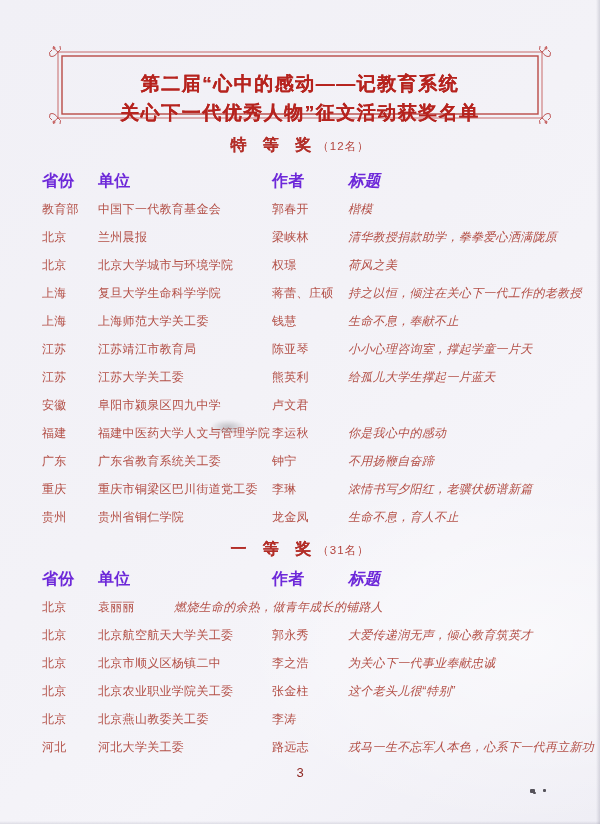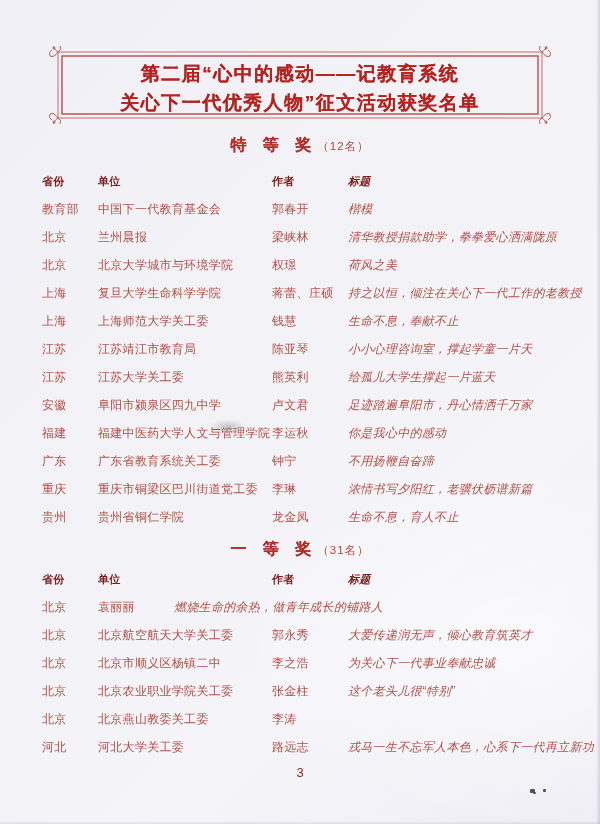--- a/index.html
+++ b/index.html
@@ -15,21 +15,21 @@
   .bottom-edge{position:absolute;left:0;bottom:0;width:100%;height:3px;
     background:linear-gradient(to top,rgba(120,120,140,.18),rgba(120,120,140,0));}
 
   
   .title-box{
     position:absolute;left:48px;top:46px;width:504px;height:78px;
     box-sizing:border-box;
   }
   .frame-svg{position:absolute;left:0;top:0;width:100%;height:100%;}
   .title-text{
-    position:absolute;left:0;top:3px;width:100%;height:100%;
+    position:absolute;left:0;top:13px;width:100%;height:100%;
     display:flex;flex-direction:column;justify-content:center;align-items:center;
     gap:3px;
   }
   .title-line{
     color:#b6231e;font-weight:bold;font-size:19px;letter-spacing:1.5px;
     text-shadow:0 0 .4px #b6231e;line-height:1.35;white-space:nowrap;
   }
 
   
   .section-heading{
@@ -39,21 +39,21 @@
     color:#b32e28;font-weight:bold;font-size:16px;letter-spacing:6px;
     text-shadow:0 0 .4px #b32e28;
   }
   .heading-count{
     color:#b3433c;font-size:11.5px;letter-spacing:1px;font-weight:normal;
   }
 
   
   .award-table{position:absolute;left:42px;width:524px;}
   .trow{display:flex;height:28px;align-items:center;}
-  .trow.header .cell{font-weight:bold;color:#7f1d1d;font-size:11px;}
+  .trow.header .cell{font-weight:bold;color:#6d28d9;font-size:16px;}
   .cell{
     color:#b34f46;font-size:12px;white-space:nowrap;overflow:visible;
     letter-spacing:.3px;
   }
   .c1{width:56px;flex:none;}
   .c2{width:174px;flex:none;}
   .c3{width:76px;flex:none;}
   .c4{flex:1;font-style:italic;}
 
   
@@ -153,21 +153,20 @@
     <div class="trow">
       <span class="cell c1">江苏</span>
       <span class="cell c2">江苏大学关工委</span>
       <span class="cell c3">熊英利</span>
       <span class="cell c4">给孤儿大学生撑起一片蓝天</span>
     </div>
     <div class="trow">
       <span class="cell c1">安徽</span>
       <span class="cell c2">阜阳市颍泉区四九中学</span>
       <span class="cell c3">卢文君</span>
-      <span class="cell c4">足迹踏遍阜阳市，丹心情洒千万家</span>
     </div>
     <div class="trow">
       <span class="cell c1">福建</span>
       <span class="cell c2">福建中医药大学人文与管理学院</span>
       <span class="cell c3">李运秋</span>
       <span class="cell c4">你是我心中的感动</span>
     </div>
     <div class="trow">
       <span class="cell c1">广东</span>
       <span class="cell c2">广东省教育系统关工委</span>

